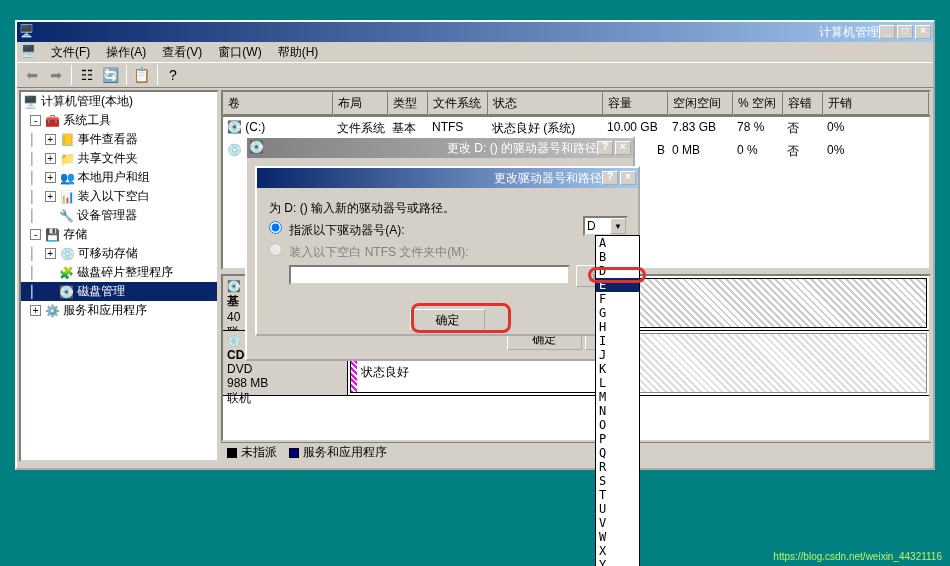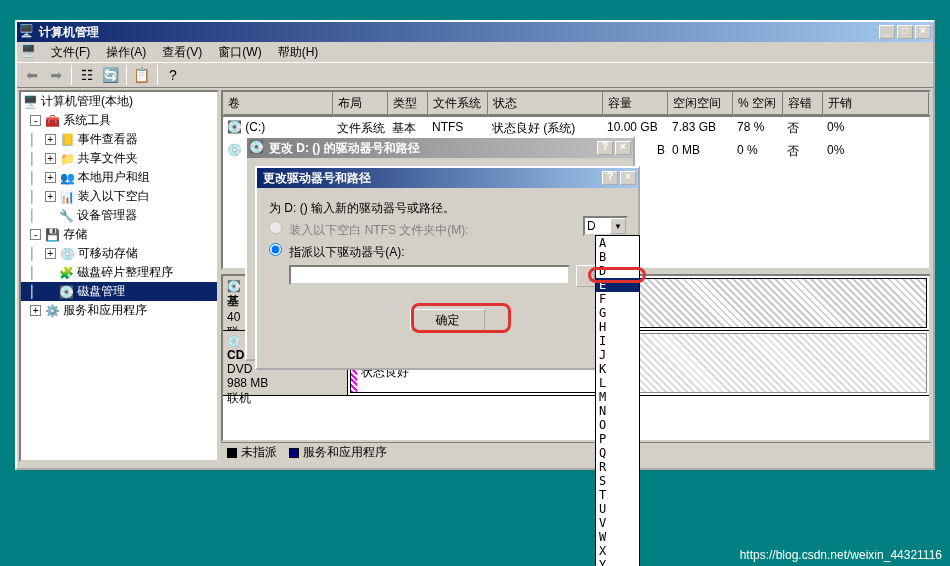--- a/index.html
+++ b/index.html
@@ -1,21 +1,21 @@
 <!DOCTYPE html>
 <html><head>
 <meta charset="utf-8">
 <style>
 *{box-sizing:border-box;margin:0;padding:0;font-family:"SimSun","Arial",sans-serif;font-size:12px;}
 body{background:#008080;width:950px;height:566px;position:relative;overflow:hidden;}
 .window{position:absolute;background:#d4d0c8;border:2px outset #fff;}
 .titlebar{background:linear-gradient(to right,#0a246a,#a6caf0);color:#fff;height:20px;display:flex;align-items:center;padding:0 2px;}
 .titlebar.inactive{background:linear-gradient(to right,#808080,#c0c0c0);}
 .titlebar-icon{width:16px;height:16px;margin-right:4px;}
-.titlebar-text{flex:1;font-weight:bold;}
+.titlebar-text{flex:1;font-weight:normal;text-align:right;}
 .titlebar-btns{display:flex;gap:2px;}
 .tbtn{width:16px;height:14px;background:#d4d0c8;border:1px outset #fff;font-size:10px;line-height:10px;text-align:center;font-family:Arial;font-weight:bold;cursor:pointer;}
 .menubar{background:#d4d0c8;height:20px;display:flex;align-items:center;padding:0 4px;gap:4px;}
 .menuitem{padding:2px 6px;cursor:pointer;}
 .toolbar{height:26px;border-top:1px solid #fff;border-bottom:1px solid #808080;display:flex;align-items:center;padding:0 4px;gap:2px;}
 .toolbtn{width:22px;height:22px;border:1px solid transparent;display:flex;align-items:center;justify-content:center;font-size:14px;}
 .toolbtn.disabled{color:#808080;}
 .tsep{width:1px;height:20px;background:#808080;border-right:1px solid #fff;margin:0 2px;}
 .content{display:flex;height:calc(100% - 70px);padding:2px;}
 .tree{width:200px;background:#fff;border:2px inset #d4d0c8;overflow:auto;margin-right:2px;}
@@ -47,21 +47,21 @@
 .btn{min-width:75px;height:22px;background:#d4d0c8;border:1px outset #fff;cursor:pointer;padding:0 10px;}
 .btn.disabled{color:#808080;}
 .combo{width:45px;height:20px;border:2px inset #d4d0c8;background:#fff;display:flex;}
 .combo-val{flex:1;padding:1px 2px;}
 .combo-btn{width:16px;background:#d4d0c8;border:1px outset #fff;display:flex;align-items:center;justify-content:center;font-size:8px;}
 .dropdown{position:absolute;background:#fff;border:1px solid #000;width:45px;max-height:none;}
 .ddi{padding:0 3px;font-family:monospace;cursor:pointer;}
 .ddi.selected{color:#fff;}
 .hilite{border:3px solid #e03030;border-radius:8px;position:absolute;pointer-events:none;}
 .textbox{background:#fff;border:2px inset #d4d0c8;height:20px;padding:1px 2px;}
-.watermark{position:absolute;right:8px;bottom:4px;color:#ffffff;font-size:12px;text-align:right;}
+.watermark{position:absolute;right:8px;bottom:4px;color:#bef264;font-size:10px;text-align:right;}
 </style>
 </head>
 <body>
 
 <div class="window" style="left:15px;top:20px;width:920px;height:450px;">
   <div class="titlebar">
     <span class="titlebar-icon">🖥️</span>
     <span class="titlebar-text">计算机管理</span>
     <div class="titlebar-btns">
       <div class="tbtn">_</div>
@@ -244,37 +244,37 @@
     </div>
   </div>
   <div class="dlgbody" style="position:relative;height:200px">
     <div style="position:absolute;bottom:8px;left:0;right:8px;text-align:right">
       <button class="btn">确定</button>
       <button class="btn" style="width:40px;min-width:40px;overflow:hidden">取</button>
     </div>
   </div>
 </div>
 
-<div class="dialog" style="left:255px;top:166px;width:385px;height:204px;">
+<div class="dialog" style="left:255px;top:166px;width:385px;height:170px;">
   <div class="titlebar">
     <span class="titlebar-text" style="margin-left:4px">更改驱动器号和路径</span>
     <div class="titlebar-btns">
       <div class="tbtn">?</div>
       <div class="tbtn">×</div>
     </div>
   </div>
   <div class="dlgbody">
     <div>为 D: () 输入新的驱动器号或路径。</div>
+    <label class="radio">
+      <input type="radio" checked="" style="">
+      <span>指派以下驱动器号(A):</span>
+    </label>
     <label class="radio disabled">
       <input type="radio" disabled="" style="">
       <span>装入以下空白 NTFS 文件夹中(M):</span>
-    </label>
-    <label class="radio">
-      <input type="radio" checked="" style="">
-      <span>指派以下驱动器号(A):</span>
     </label>
     <div style="display:flex;gap:6px;margin-left:20px;margin-top:2px">
       <div class="textbox" style="flex:1"></div>
       <button class="btn disabled" style="min-width:50px;width:40px;overflow:hidden">浏览</button>
     </div>
     <div style="text-align:center;margin-top:22px;position:relative">
       <button class="btn">确定</button>
       <div class="hilite" style="left:142px;top:-6px;width:100px;height:30px"></div>
     </div>
 

